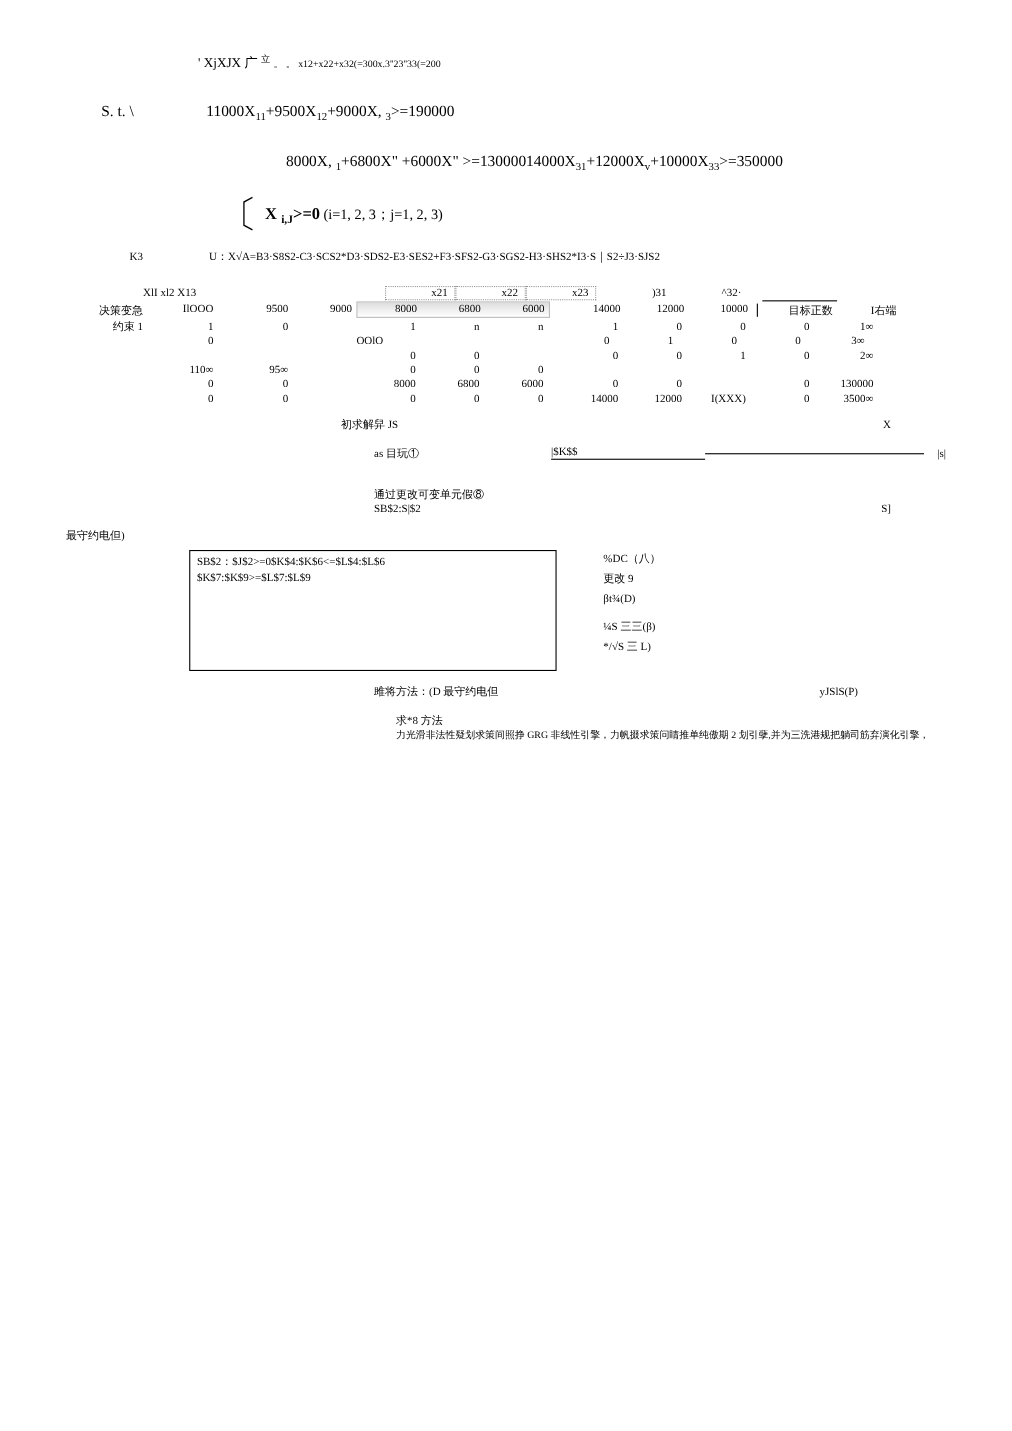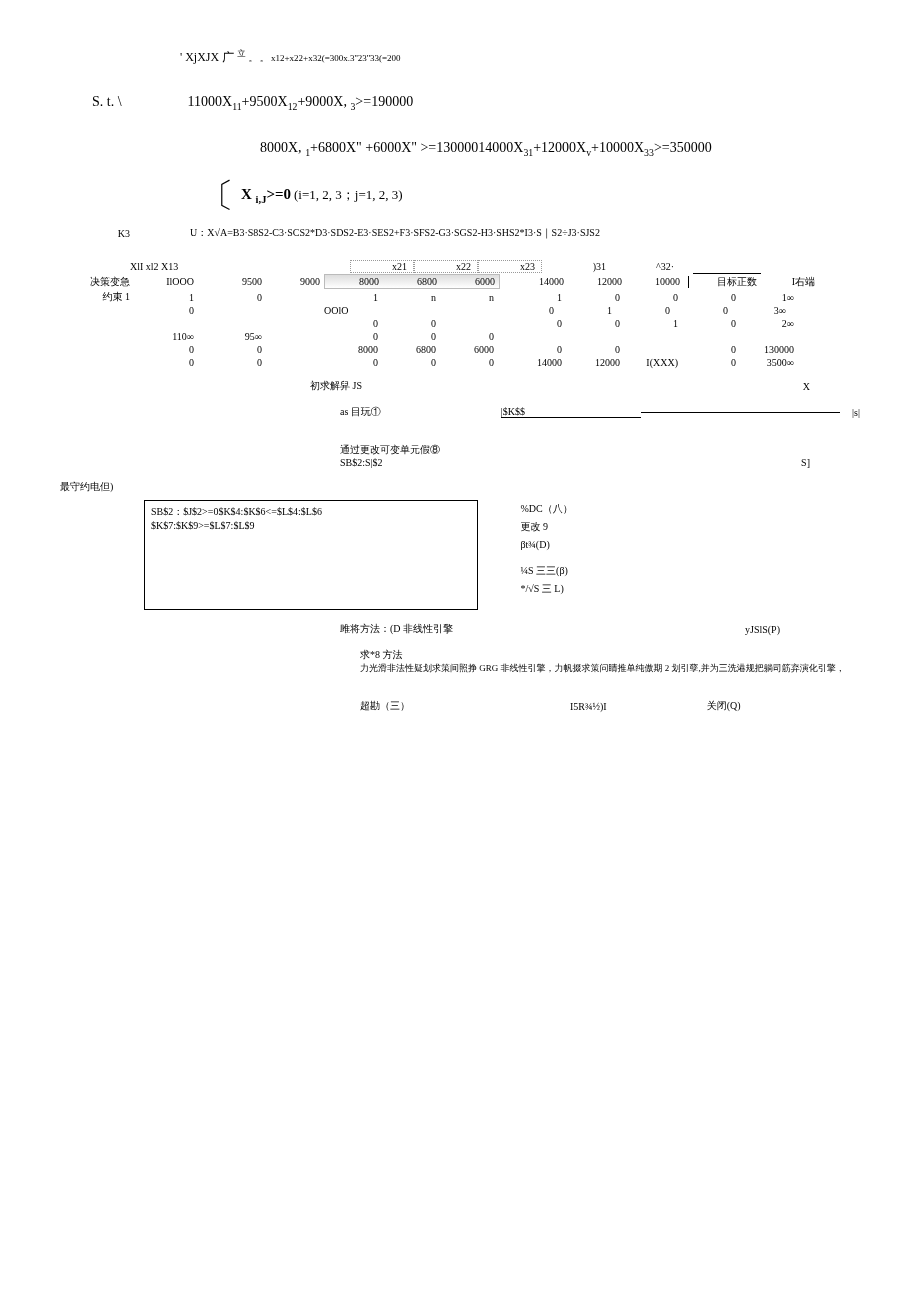--- a/index.html
+++ b/index.html
@@ -274,60 +274,52 @@
     <div style="width:280px"></div>
     <div>SB$2:S|$2</div>
     <div style="flex:1"></div>
     <div style="margin-right:50px">S]</div>
   </div>
 
   <div class="spacer"></div>
 
   <div>最守约电但)</div>
 
-  <div style="margin-left:84px;margin-top:6px">
+  <div style="margin-left:112px;margin-top:6px">
     <div class="solver-box">
       <div>SB$2：$J$2&gt;=0$K$4:$K$6&lt;=$L$4:$L$6</div>
       <div>$K$7:$K$9&gt;=$L$7:$L$9</div>
     </div>
     <div class="side-labels">
       <div>%DC（八）</div>
       <div>更改 9</div>
       <div>βt¾(D)</div>
       <div style="height:8px"></div>
       <div>¼S 三三(β)</div>
       <div>*/√S 三 L)</div>
     </div>
   </div>
 
 
   <div class="spacer"></div>
 
   <div class="row">
     <div style="width:280px"></div>
-    <div>雎将方法：(D 非线性引擎</div>
+    <div>雎将方法：(D 最守约电但</div>
     <div style="flex:1"></div>
     <div style="margin-right:80px">yJSlS(P)</div>
   </div>
 
   <div class="spacer"></div>
 
   <div class="row">
     <div style="width:300px"></div>
     <div>求*8 方法</div>
   </div>
   <div class="row">
     <div style="width:300px"></div>
     <div style="font-size:9px">力光滑非法性疑划求策间照挣 GRG 非线性引擎，力帆掇求策问睛推单纯傲期 2 划引孽,并为三洗港规把躺司筋弃演化引擎，</div>
   </div>
 
   <div class="spacer"></div>
   <div class="spacer"></div>
 
-  <div class="row">
-    <div style="width:300px"></div>
-    <div>超勘（三）</div>
-    <div style="width:160px"></div>
-    <div>I5R¾½)I</div>
-    <div style="width:100px"></div>
-    <div>关闭(Q)</div>
-  </div>
 </div>
 
 </body></html>

